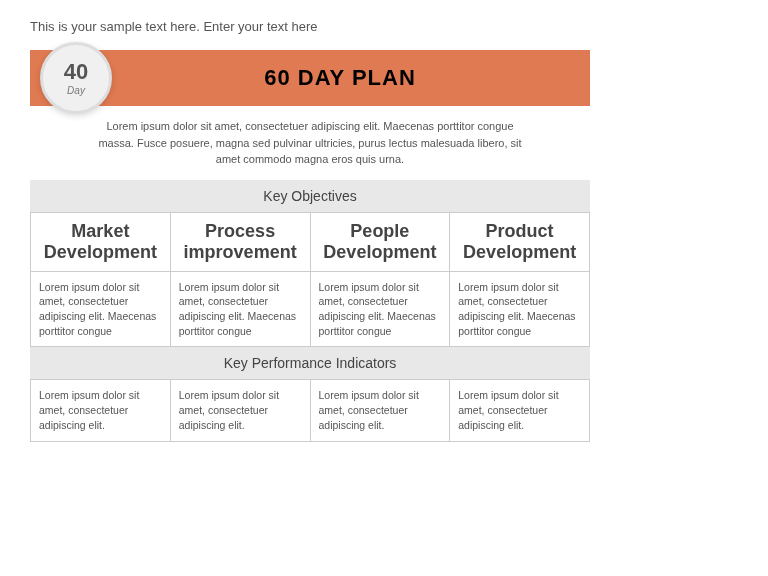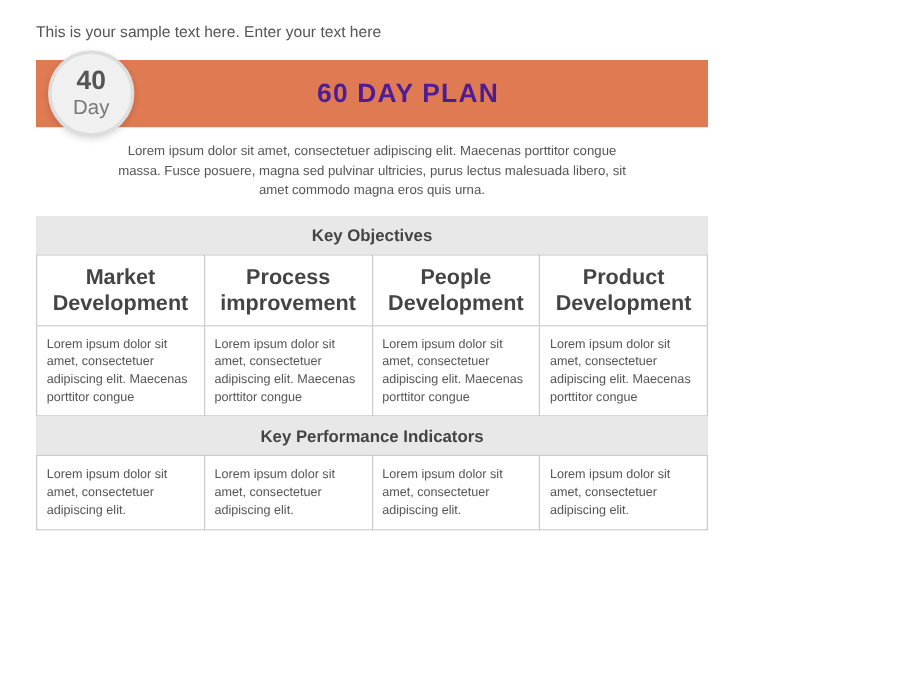--- a/index.html
+++ b/index.html
@@ -60,50 +60,51 @@
     }
 
     .day-number {
       font-size: 22px;
       font-weight: bold;
       color: #555;
       line-height: 1;
     }
 
     .day-label {
-      font-size: 17px;
+      font-size: 10px;
       color: #777;
       margin-top: 2px;
+      font-style: italic;
     }
 
     .plan-title {
       flex: 1;
       text-align: center;
       font-size: 22px;
       font-weight: bold;
-      color: #4c1d95;
+      color: #000000;
       letter-spacing: 1px;
       padding-left: 60px;
     }
 
     .description-text {
       font-size: 11px;
       color: #555;
       text-align: center;
       margin-bottom: 12px;
       line-height: 1.5;
       padding: 0 60px;
     }
 
     .section-header {
       background: #e8e8e8;
       text-align: center;
       padding: 8px;
       font-size: 14px;
-      font-weight: bold;
+      font-weight: normal;
       color: #444;
       margin-bottom: 0;
     }
 
     .table-wrapper {
       width: 100%;
       border-collapse: collapse;
       margin-bottom: 0;
     }
 

